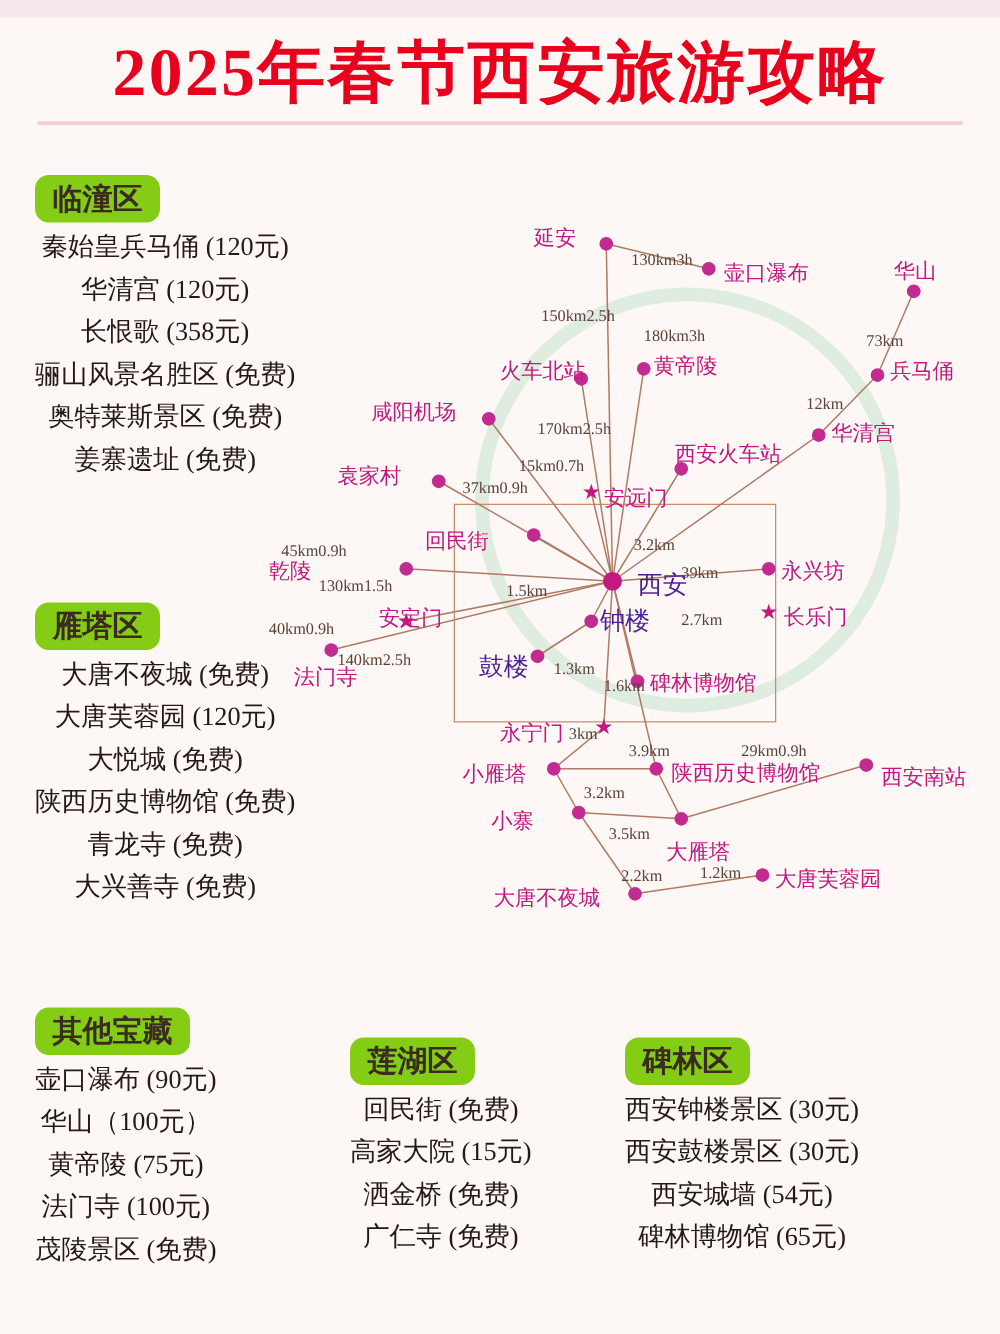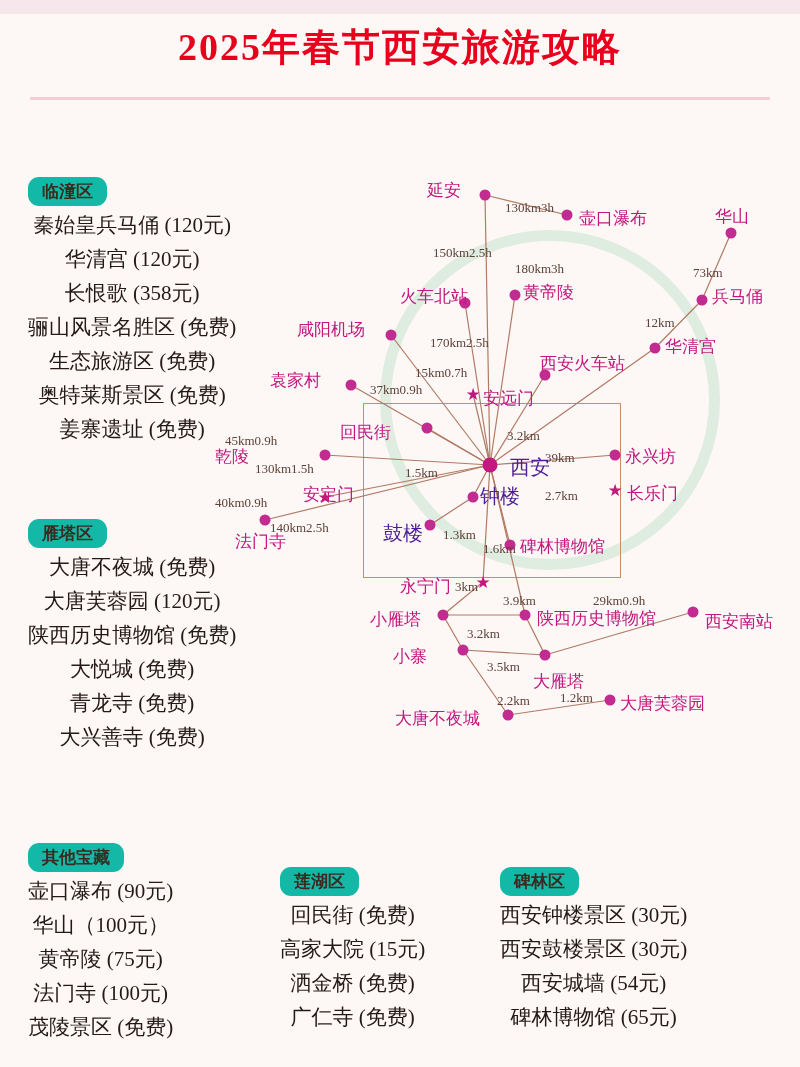--- a/index.html
+++ b/index.html
@@ -19,47 +19,46 @@
     left: 0; top: 0;
     width: 800px;
     height: 14px;
     background: #f6e7ec;
   }
   .title {
     position: absolute;
     left: 0; top: 22px;
     width: 800px;
     text-align: center;
-    font-size: 38px;
+    font-size: 54px;
     font-weight: bold;
     color: #e8001c;
     letter-spacing: 2px;
     font-family: "Liberation Serif", serif;
     white-space: nowrap;
   }
   .title-rule {
     position: absolute;
     left: 30px; top: 97px;
     width: 740px;
     height: 3px;
     background: #f3cdd8;
   }
 
   
   .block { position: absolute; }
   .block-head {
     display: inline-block;
-    background: #14b8a6;
+    background: #84cc16;
     border-radius: 11px;
     padding: 3px 14px;
-    font-size: 17px;
+    font-size: 24px;
     font-weight: bold;
     color: #3a2a20;
     font-family: "Liberation Serif", serif;
-    margin-top: 37px;
   }
   .block ul {
     list-style: none;
     margin: 2px 0 0 0;
     padding: 0;
     text-align: center;
   }
   .block li {
     font-size: 21px;
     color: #241915;
@@ -146,33 +145,32 @@
 <div class="title">2025年春节西安旅游攻略</div>
 <div class="title-rule"></div>
 
 <div class="block" id="block-lintong">
   <div class="block-head">临潼区</div>
   <ul>
     <li>秦始皇兵马俑 (120元)</li>
     <li>华清宫 (120元)</li>
     <li>长恨歌 (358元)</li>
     <li>骊山风景名胜区 (免费)</li>
-    <li>生态旅游区 (免费)</li>
     <li>奥特莱斯景区 (免费)</li>
     <li>姜寨遗址 (免费)</li>
   </ul>
 </div>
 
 <div class="block" id="block-yanta">
   <div class="block-head">雁塔区</div>
   <ul>
     <li>大唐不夜城 (免费)</li>
     <li>大唐芙蓉园 (120元)</li>
+    <li>大悦城 (免费)</li>
     <li>陕西历史博物馆 (免费)</li>
-    <li>大悦城 (免费)</li>
     <li>青龙寺 (免费)</li>
     <li>大兴善寺 (免费)</li>
   </ul>
 </div>
 
 <div class="block" id="block-other">
   <div class="block-head">其他宝藏</div>
   <ul>
     <li>壶口瀑布 (90元)</li>
     <li>华山（100元）</li>

